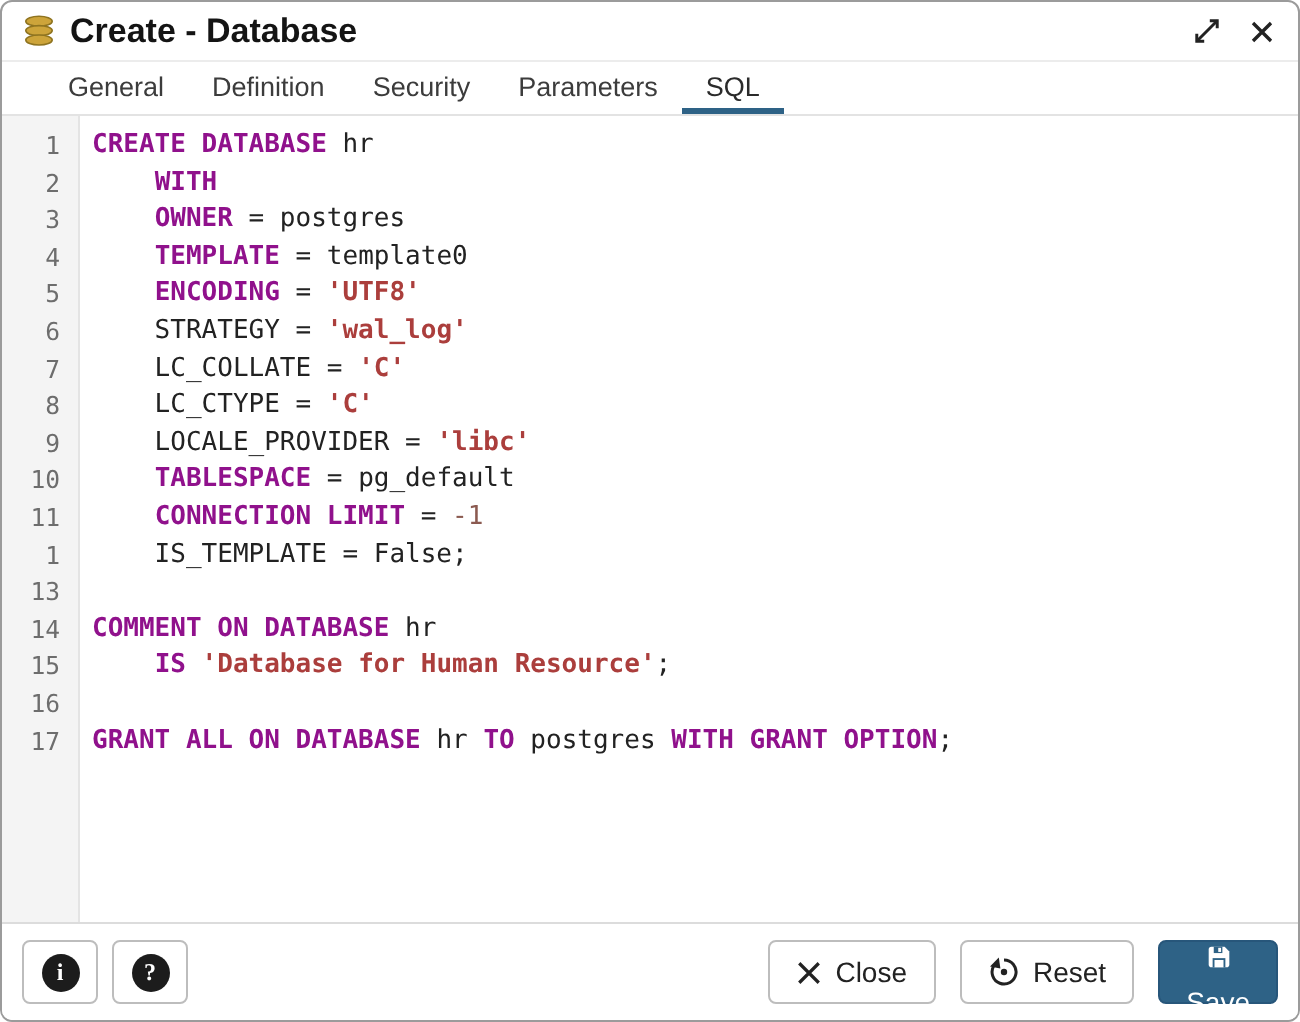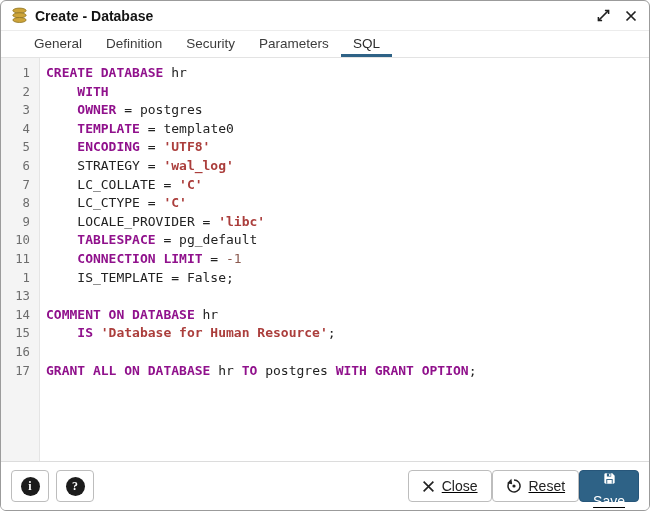--- a/index.html
+++ b/index.html
@@ -4,21 +4,21 @@
 <style>
   html,body{margin:0;padding:0;background:#fff;}
   *{box-sizing:border-box;}
   .dialog{
     width:650px;height:511px;border:1px solid #9b9b9b;border-radius:6px;
     overflow:hidden;background:#fff;font-family:"Liberation Sans",sans-serif;
     display:flex;flex-direction:column;position:relative;
   }
   
   .titlebar{height:30px;display:flex;align-items:center;padding:0 12px 0 10px;border-bottom:1px solid #ececec;flex:0 0 auto;}
-  .title{font-weight:700;font-size:14px;color:#141414;margin-left:7px;}
+  .title{font-weight:700;font-size:17px;color:#141414;margin-left:7px;}
   .tb-actions{margin-left:auto;display:flex;align-items:center;gap:15px;}
   .tb-btn{display:inline-flex;align-items:center;justify-content:center;cursor:pointer;color:#222;}
   
   .tabs{height:27px;display:flex;align-items:stretch;padding-left:21px;border-bottom:1px solid #e3e3e3;flex:0 0 auto;}
   .tab{display:flex;align-items:center;padding:2px 12px 0;font-size:13.5px;color:#3c3c3c;border-bottom:3px solid transparent;cursor:pointer;}
   .tab.active{border-bottom-color:var(--accent);color:#2b2b2b;}
   
   .editor{flex:1 1 auto;display:flex;background:#fff;overflow:hidden;
     font-family:"DejaVu Sans Mono","Liberation Mono",monospace;font-size:13px;line-height:18.6px;}
   .gutter{width:39px;background:#f4f4f4;border-right:1px solid #e4e4e4;padding-top:6px;flex:0 0 auto;}
@@ -28,21 +28,21 @@
   .seg-kw{color:var(--keyword);font-weight:700;}
   .seg-str{color:var(--string);font-weight:bold;}
   .seg-num{color:var(--number);}
   .seg-pl{color:#222;}
   
   .footer{height:49px;border-top:1px solid #dcdcdc;display:flex;align-items:center;padding:0 10px;flex:0 0 auto;background:#fff;}
   .btn{height:32px;border:1px solid #bdbdbd;border-radius:4px;background:#fff;font-family:"Liberation Sans",sans-serif;
     font-size:14px;color:#222;display:inline-flex;align-items:center;gap:7px;padding:0 13px;cursor:pointer;}
   .icon-btn{width:38px;justify-content:center;padding:0;}
   .left-group{display:flex;gap:7px;}
-  .right-group{margin-left:auto;display:flex;text-decoration:underline;}
+  .right-group{margin-left:auto;display:flex;gap:12px;}
   .btn-save{background:var(--accent);border-color:#27567a;color:#fff;font-weight:500;flex-direction:column;}
   .circle-glyph{width:19px;height:19px;border-radius:50%;background:#1c1c1c;color:#fff;font-weight:700;font-size:12px;
     display:flex;align-items:center;justify-content:center;font-family:"Liberation Serif",serif;}
   svg{display:block;}
 </style>
 </head>
 <body>
 
 <div class="dialog">
 

